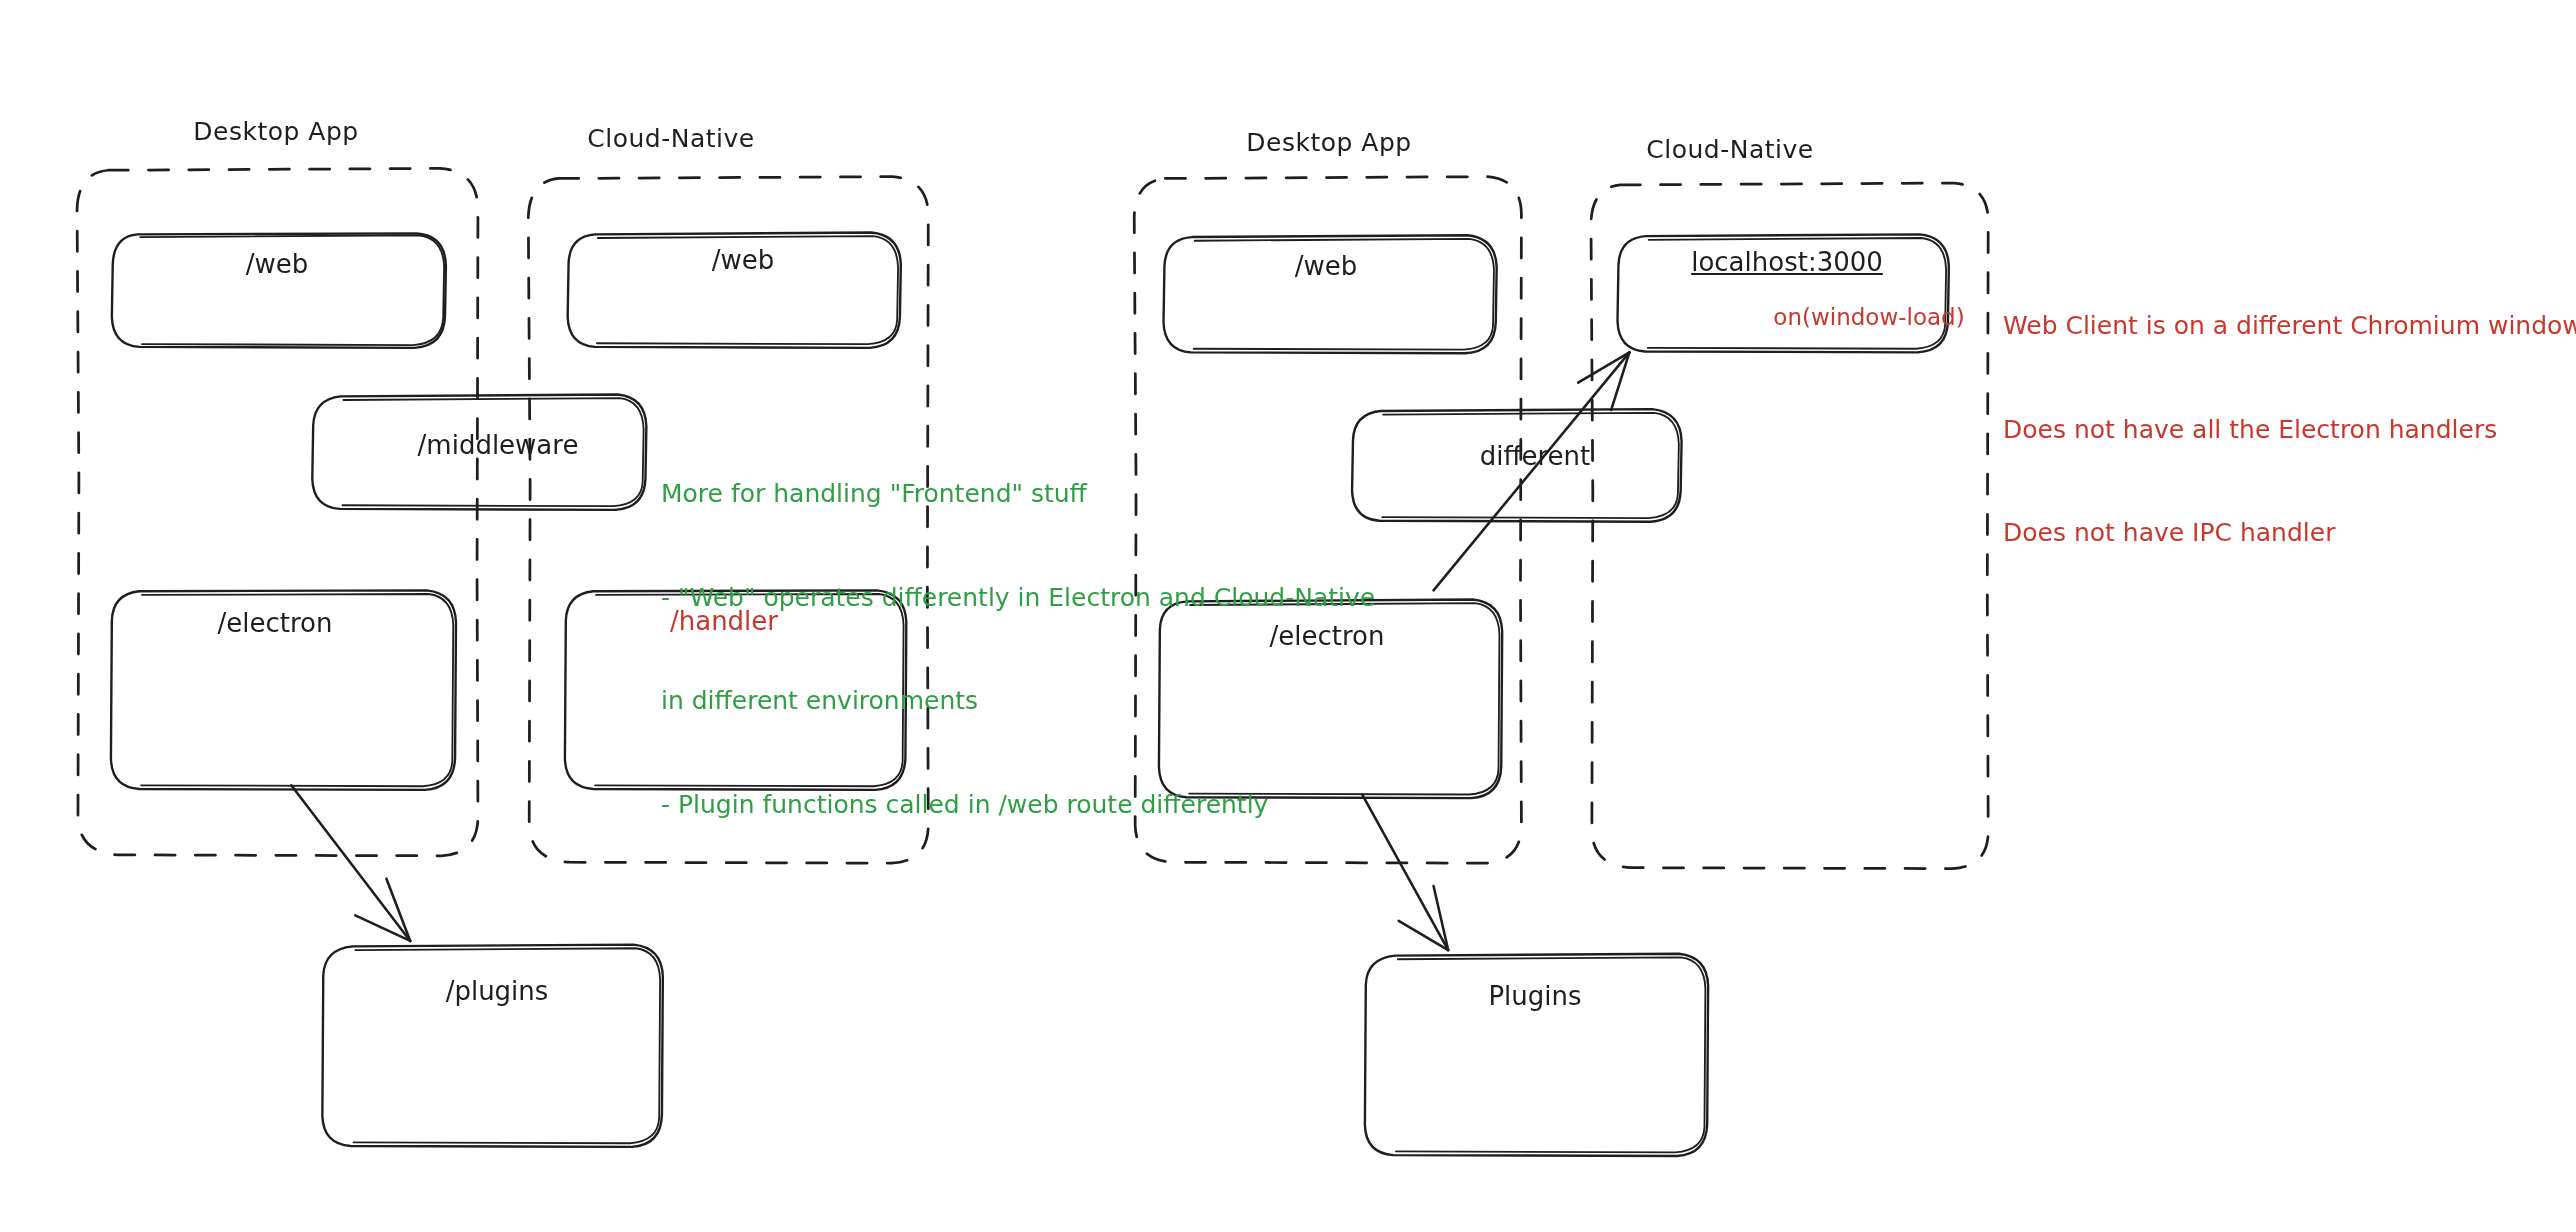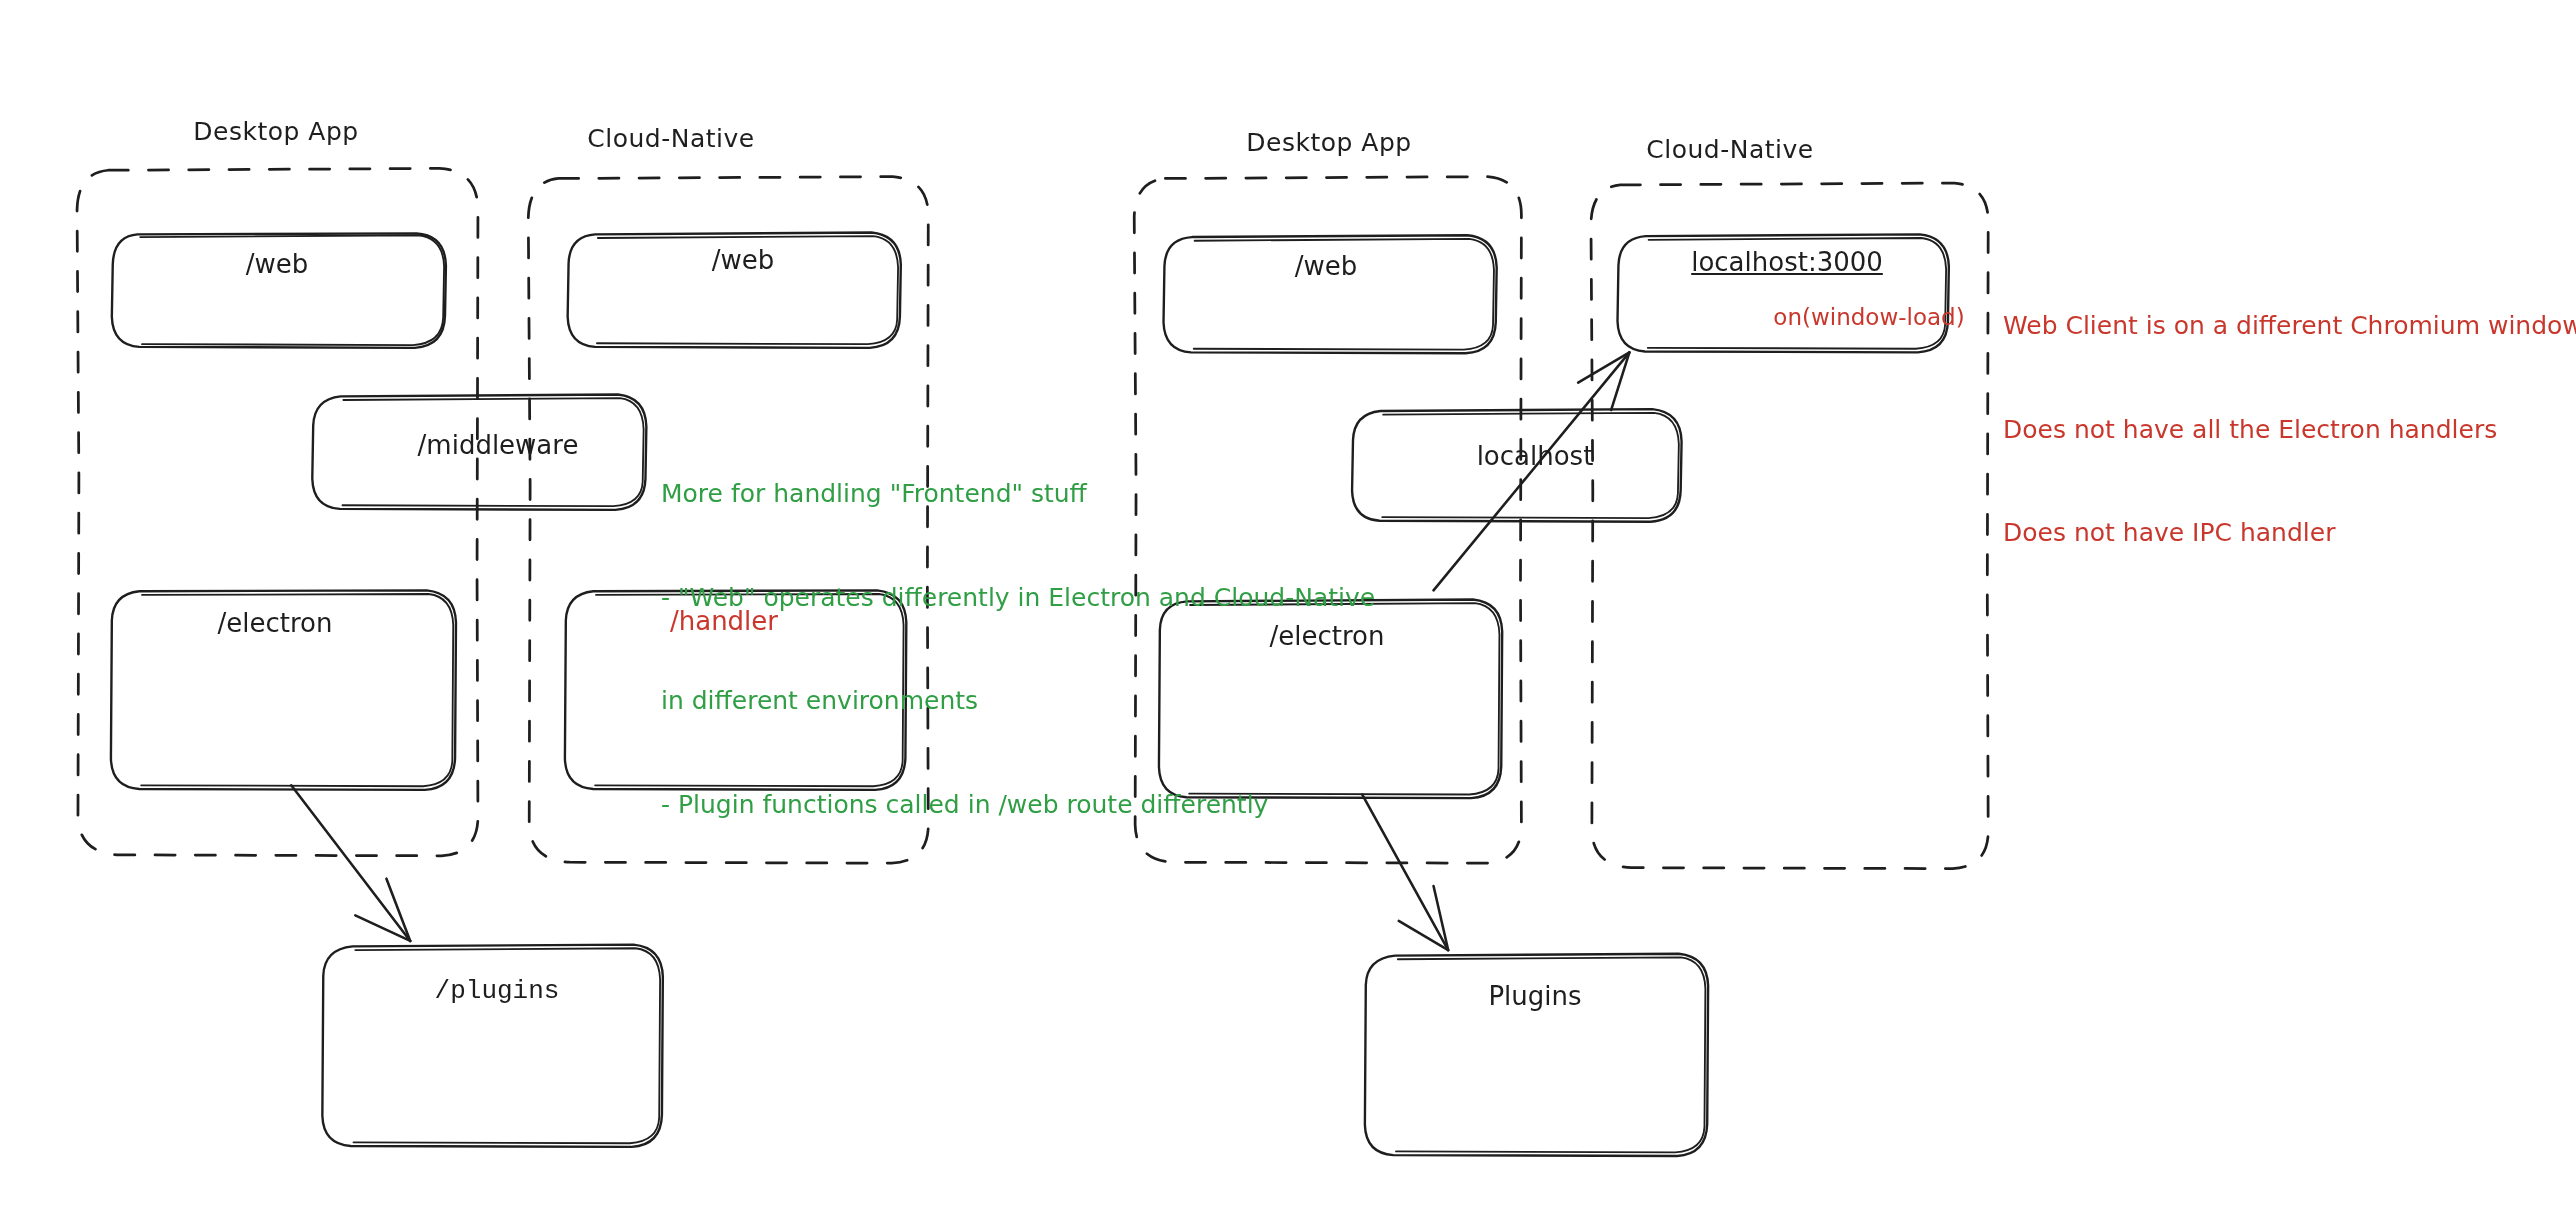--- a/index.html
+++ b/index.html
@@ -177,29 +177,29 @@
 <div class="node-label" style="left:277px; top:249px;">/web</div>
 
 <div class="node-label" style="left:743px; top:245px;">/web</div>
 
 <div class="node-label" style="left:498px; top:430px;">/middleware</div>
 
 <div class="node-label" style="left:275px; top:608px;">/electron</div>
 
 <div class="node-label red" style="left:724px; top:606px;">/handler</div>
 
-<div class="node-label" style="left:497px; top:976px;font-family:Liberation Mono, monospace;">/plugins</div>
+<div class="node-label" style="left:497px; top:976px;">/plugins</div>
 
 <div class="node-label" style="left:1326px; top:251px;">/web</div>
 
 <div class="node-label" style="left:1787px; top:247px;text-decoration:underline;">localhost:3000</div>
 
 <div class="node-label sub-red" style="left:1826px; top:304px;">on(window-load)</div>
 
-<div class="node-label" style="left:1535px; top:441px;">localhost</div>
+<div class="node-label" style="left:1535px; top:441px;">different</div>
 
 <div class="node-label" style="left:1327px; top:621px;">/electron</div>
 
 <div class="node-label" style="left:1535px; top:981px;">Plugins</div>
 
 <div class="annotation green" style="left:661px; top:408px;">
   <span class="ann-line">More for handling "Frontend" stuff</span>
   <span class="ann-line">- "Web" operates differently in Electron and Cloud-Native</span>
   <span class="ann-line">in different environments</span>
   <span class="ann-line">- Plugin functions called in /web route differently</span>

